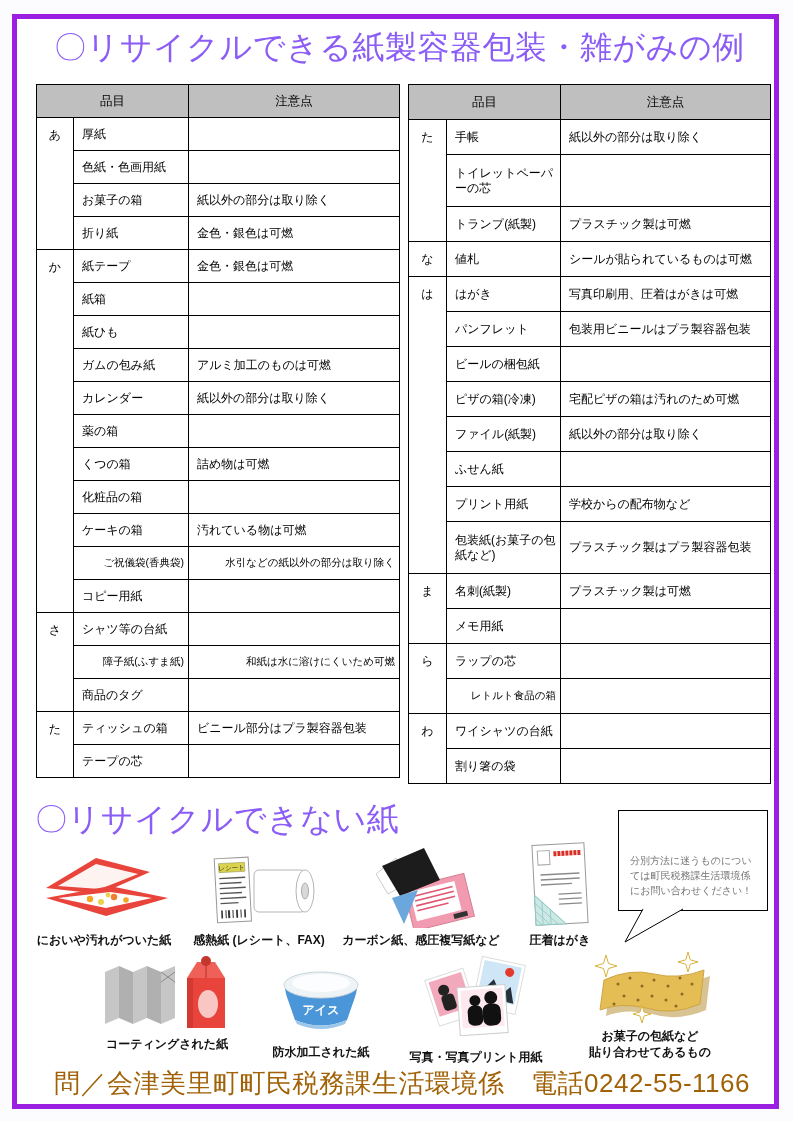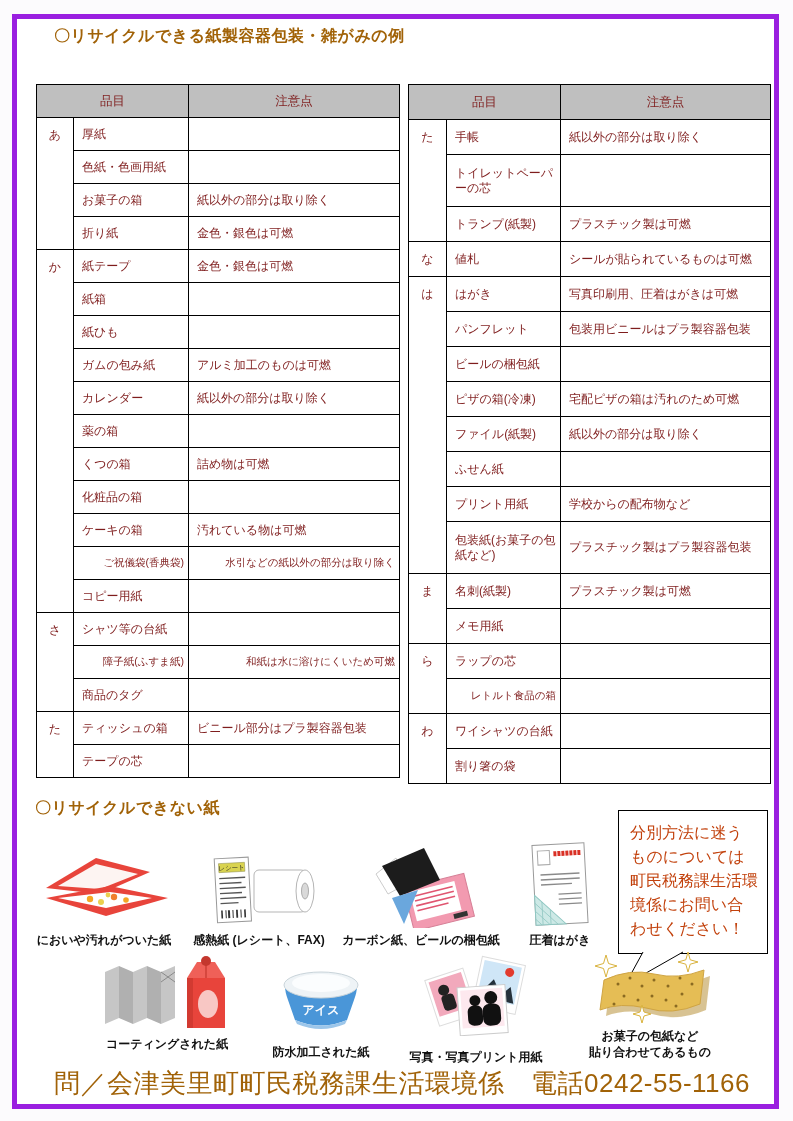--- a/index.html
+++ b/index.html
@@ -1,44 +1,44 @@
 <!DOCTYPE html>
 <html><head>
 <meta charset="utf-8">
 <style>
   html,body{margin:0;padding:0;background:#fbfafc;}
   .page{position:relative;width:793px;height:1121px;background:#fcfbfd;overflow:hidden;
         font-family:"Liberation Sans",sans-serif;color:#1a1a1a;}
   .frame{position:absolute;left:12px;top:14px;width:757px;height:1085px;
          border:5px solid #9A1FE0;background:#ffffff;}
-  .title{position:absolute;font-size:16px;font-weight:bold;color:#a16207;letter-spacing:.5px;white-space:nowrap;}
+  .title{position:absolute;font-size:32px;font-weight:normal;color:#8b5cf6;letter-spacing:.5px;white-space:nowrap;}
   .title1{left:54px;top:26px;}
   .title2{left:35px;top:798px;}
 
   table.paper-table{position:absolute;border-collapse:collapse;table-layout:fixed;
-        font-size:12px;color:#7f1d1d;background:#fff;}
+        font-size:12px;color:#000000;background:#fff;}
   table.ltable{left:36px;top:84px;width:363px;}
   table.rtable{left:408px;top:84px;width:362px;}
   .paper-table th,.paper-table td{border:1px solid #000;overflow:hidden;}
   .paper-table th{background:#bfbfbf;font-weight:normal;height:26px;text-align:center;font-size:12.5px;}
   .paper-table td.kana{text-align:center;vertical-align:top;padding-top:9px;}
   .paper-table td.item,.paper-table td.note{padding:2px 4px 2px 8px;line-height:1.25;}
   table.ltable tr{height:33px;}
   table.rtable tr{height:35px;}
   .paper-table tr.tall{height:52px;}
   .paper-table td.small{font-size:10.5px;text-align:right;}
 
   .figure{position:absolute;display:flex;flex-direction:column;align-items:center;}
   .icon-box{display:flex;align-items:flex-end;justify-content:center;}
   .caption{font-size:12px;font-weight:bold;color:#111;margin-top:5px;text-align:center;white-space:nowrap;line-height:1.3;}
   .caption.wrap2{white-space:normal;}
 
   .bubble{position:absolute;left:618px;top:810px;width:150px;background:#fff;
           border:1px solid #000;box-sizing:border-box;padding:10px 9px 12px 11px;}
-  .bubble-text{font-size:16px;line-height:1.5;color:#c2410c;}
+  .bubble-text{font-size:10px;line-height:1.5;color:#737373;margin-top:32px;}
   .bubble-tail{position:absolute;left:2px;bottom:-34px;}
 
   .contact{position:absolute;left:54px;top:1066px;font-size:26px;color:#a16207;
            letter-spacing:.5px;white-space:nowrap;}
 </style>
 </head>
 <body>
 
 <div class="page">
   <div class="frame"></div>
@@ -299,21 +299,21 @@
           <line x1="54" y1="51" x2="94" y2="51" stroke="#e05570" stroke-width="1.6"></line>
           <line x1="54" y1="56" x2="94" y2="56" stroke="#e05570" stroke-width="1.6"></line>
           <line x1="54" y1="61" x2="86" y2="61" stroke="#e05570" stroke-width="1.6"></line>
           <rect x="88" y="73" width="14" height="5" fill="#333"></rect>
         </g>
         <polygon points="14,30 34,14 44,40 26,50" fill="#ffffff" stroke="#cccccc"></polygon>
         <polygon points="20,22 62,4 78,36 38,52" fill="#1c1c1c"></polygon>
         <polygon points="30,54 56,46 42,80" fill="#6aa7dd"></polygon>
       </svg>
     </div>
-    <div class="caption">カーボン紙、ビールの梱包紙</div>
+    <div class="caption">カーボン紙、感圧複写紙など</div>
   </div>
 
   <div class="figure" style="left:500px;top:838px;width:120px;">
     <div class="icon-box" style="height:90px;">
       <svg width="92" height="90" viewBox="0 0 92 90">
         <g transform="rotate(-3 46 46)">
           <rect x="20" y="6" width="52" height="80" fill="#ffffff" stroke="#9a9a9a"></rect>
           <rect x="25" y="12" width="12" height="14" fill="none" stroke="#aaaaaa"></rect>
           <g fill="#d93025">
             <rect x="41" y="13" width="3" height="5"></rect>

